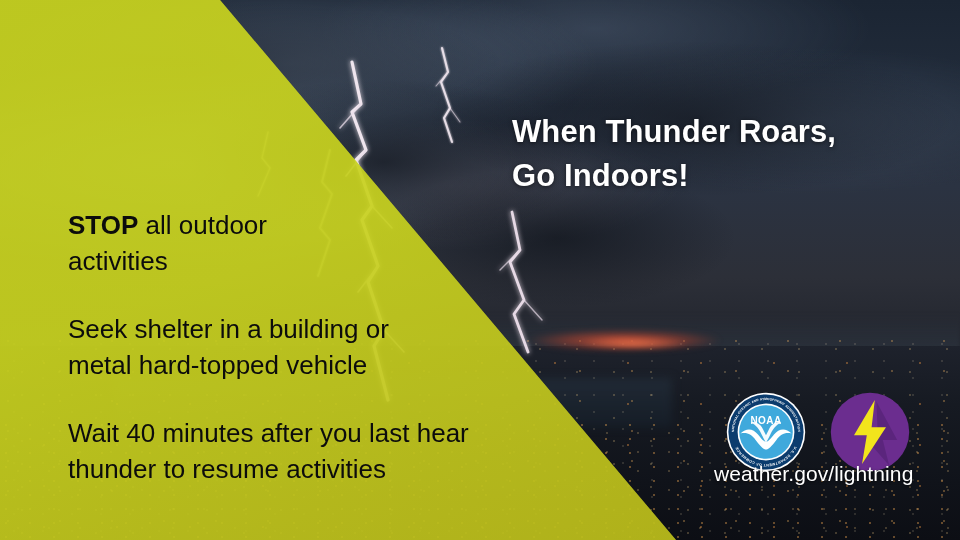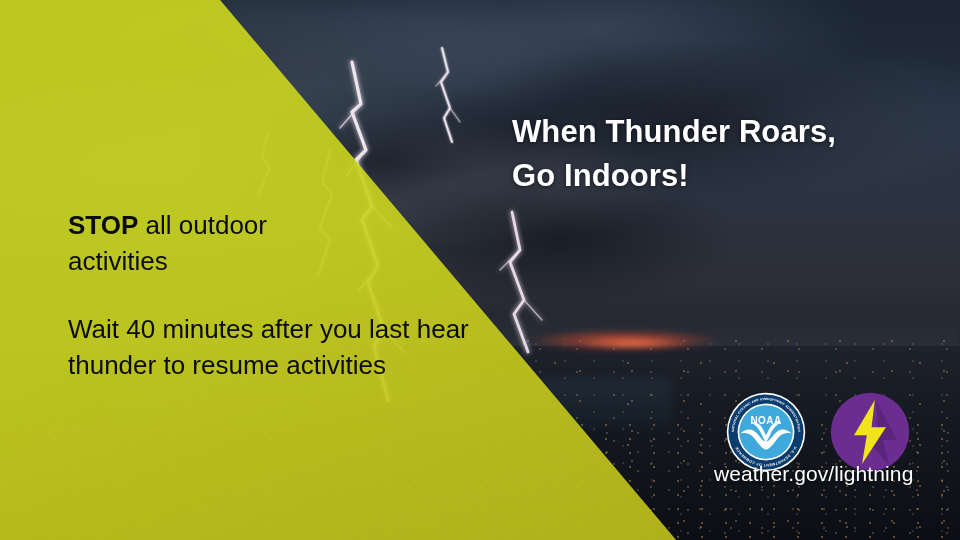--- a/index.html
+++ b/index.html
@@ -247,20 +247,24 @@
 
   <div class="bullets">
 
     <div class="bullet">
       <span class="b-line">
         <b>STOP</b><span> all outdoor</span>
       </span>
       <span class="b-line">activities</span>
     </div>
 
+    <div class="bullet">
+      <span class="b-line">Seek shelter in a building or</span>
+      <span class="b-line">metal hard-topped  vehicle</span>
+    </div>
 
     <div class="bullet">
       <span class="b-line">Wait 40 minutes after you last hear</span>
       <span class="b-line">thunder to resume activities</span>
     </div>
 
   </div>
 
   <div class="logo-row">
 

